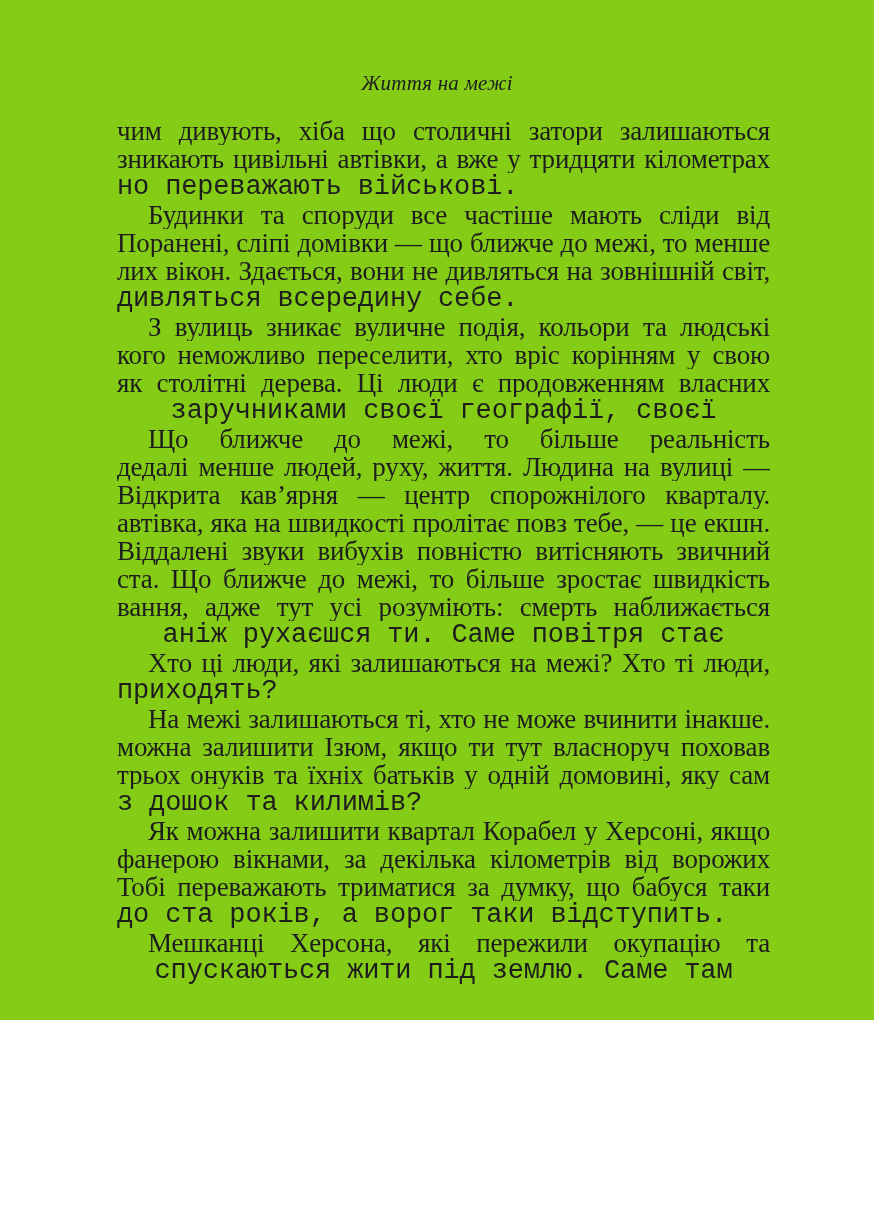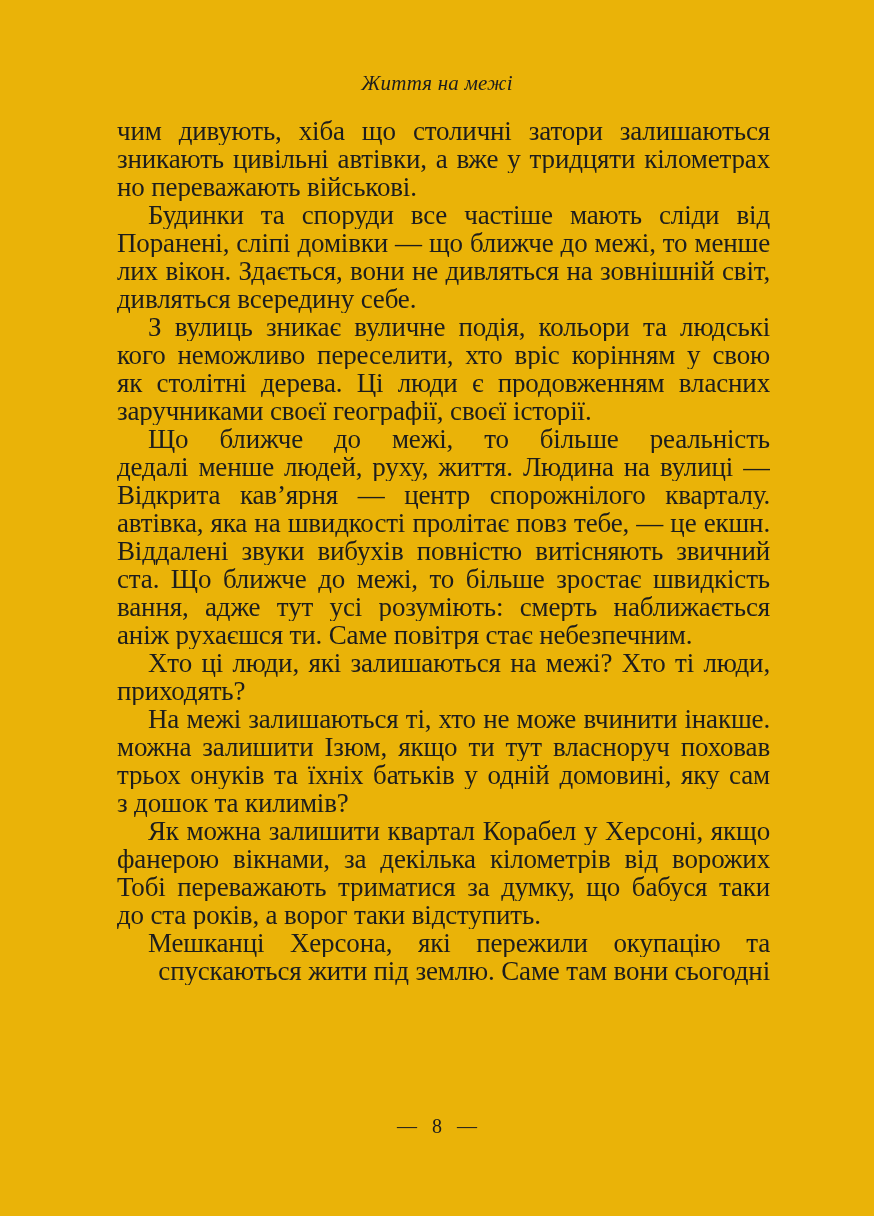--- a/index.html
+++ b/index.html
@@ -3,22 +3,22 @@
 <meta charset="utf-8">
 <style>
   html, body {
     margin: 0;
     padding: 0;
     background: #ffffff;
   }
   .page {
     position: relative;
     width: 874px;
-    height: 1216px;
-    background: #eab308;
+    height: 1020px;
+    background: #84cc16;
     color: #1d1d1d;
     font-family: "Liberation Serif", "DejaVu Serif", serif;
     overflow: hidden;
   }
   .running-head {
     position: absolute;
     top: 71px;
     left: 0;
     width: 100%;
     text-align: center;
@@ -36,22 +36,23 @@
     line-height: 28px;
     letter-spacing: -0.15px;
   }
   .line {
     text-align: justify;
     text-align-last: justify;
     height: 28px;
     overflow: hidden;
   }
   .line-last {
-    text-align: right;
+    text-align: center;
     text-align-last: left;
+    font-family: Liberation Mono, monospace;
   }
   .line-indent {
     text-indent: 31px;
   }
   .footer {
     position: absolute;
     top: 1113px;
     left: 0;
     width: 100%;
     text-align: center;

